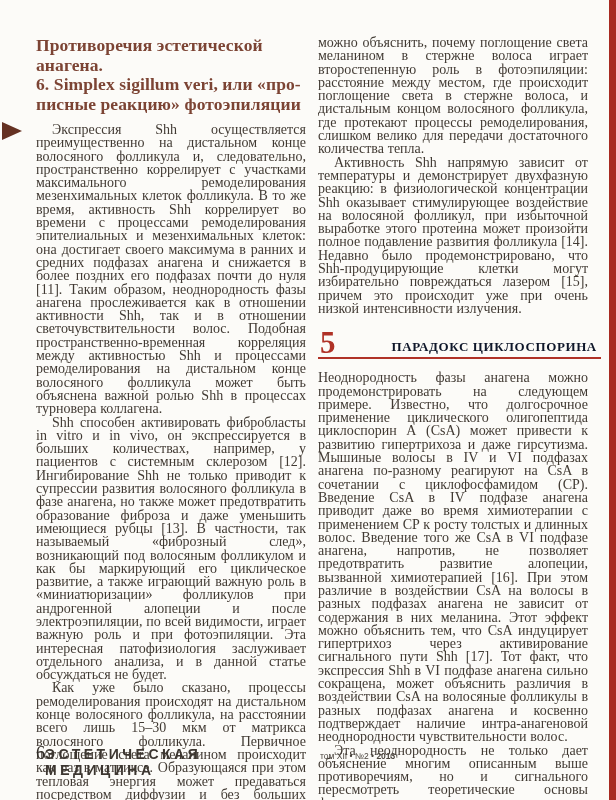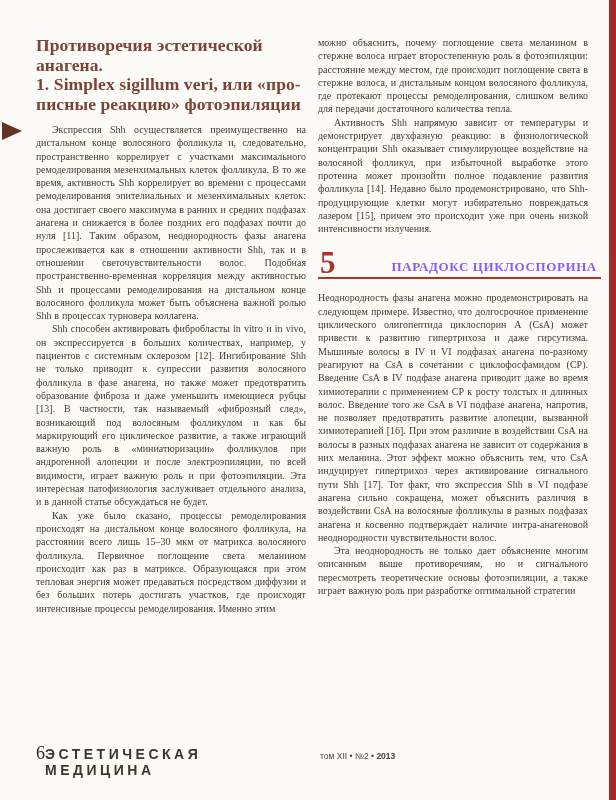--- a/index.html
+++ b/index.html
@@ -41,21 +41,21 @@
   .article-title{
     color:var(--title-brown);
     font-weight:bold;
     font-size:17.5px;
     line-height:19.5px;
     margin-bottom:9px;
     letter-spacing:0.1px;
   }
   .article-title .t-line{display:block;}
   p.body-par{
-    font-size:10px;
+    font-size:14px;
     line-height:13.3px;
     color:var(--text-dark);
     text-align:justify;
     hyphens:auto;
     -webkit-hyphens:auto;
     word-spacing:0.3px;
   }
   p.indent{text-indent:16px;}
   .marker{
     position:absolute;
@@ -78,21 +78,21 @@
   }
   .section-number{
     color:var(--accent-red);
     font-weight:bold;
     font-size:31px;
     line-height:24px;
     vertical-align:-2px;
     margin-right:4px;
   }
   .section-title{
-    color:#8b5cf6;
+    color:#0f172a;
     font-weight:bold;
     font-size:13px;
     letter-spacing:0.6px;
     margin-left:48px;
   }
   .footer{
     position:absolute;
     left:36px;right:26px;bottom:22px;
     display:flex;
     align-items:baseline;
@@ -128,21 +128,21 @@
 
 <div class="page">
   <div class="edge-band"></div>
 
   <div class="content">
 
     <div class="col col-left">
       <h1 class="article-title">
         <span class="t-line">Противоречия эстетической</span>
         <span class="t-line">анагена.</span>
-        <span class="t-line">1. Simplex sigillum veri, или «про-</span>
+        <span class="t-line">6. Simplex sigillum veri, или «про-</span>
         <span class="t-line">писные реакцию» фотоэпиляции</span>
       </h1>
       <div class="marker"></div>
       <p class="body-par indent">Экспрессия Shh осуществляется преимущественно на дистальном конце волосяного фолликула и, следовательно, пространственно коррелирует с участками максимального ремоделирования мезенхимальных клеток фолликула. В то же время, активность Shh коррелирует во времени с процессами ремоделирования эпителиальных и мезенхимальных клеток: она достигает своего максимума в ранних и средних подфазах анагена и снижается в более поздних его подфазах почти до нуля [11]. Таким образом, неоднородность фазы анагена прослеживается как в отношении активности Shh, так и в отношении светочувствительности волос. Подобная пространственно-временная корреляция между активностью Shh и процессами ремоделирования на дистальном конце волосяного фолликула может быть объяснена важной ролью Shh в процессах турновера коллагена.</p>
       <p class="body-par indent">Shh способен активировать фибробласты in vitro и in vivo, он экспрессируется в больших количествах, например, у пациентов с системным склерозом [12]. Ингибирование Shh не только приводит к супрессии развития волосяного фолликула в фазе анагена, но также может предотвратить образование фиброза и даже уменьшить имеющиеся рубцы [13]. В частности, так называемый «фиброзный след», возникающий под волосяным фолликулом и как бы маркирующий его циклическое развитие, а также играющий важную роль в «миниатюризации» фолликулов при андрогенной алопеции и после электроэпиляции, по всей видимости, играет важную роль и при фотоэпиляции. Эта интересная патофизиология заслуживает отдельного анализа, и в данной статье обсуждаться не будет.</p>
       <p class="body-par indent">Как уже было сказано, процессы ремоделирования происходят на дистальном конце волосяного фолликула, на расстоянии всего лишь 15–30 мкм от матрикса волосяного фолликула. Первичное поглощение света меланином происходит как раз в матриксе. Образующаяся при этом тепловая энергия может предаваться посредством диффузии и без больших потерь достигать участков, где происходят интенсивные процессы ремоделирования. Именно этим</p>
     </div>
 
     <div class="col col-right">
       <p class="body-par">можно объяснить, почему поглощение света меланином в стержне волоса играет второстепенную роль в фотоэпиляции: расстояние между местом, где происходит поглощение света в стержне волоса, и дистальным концом волосяного фолликула, где протекают процессы ремоделирования, слишком велико для передачи достаточного количества тепла.</p>

